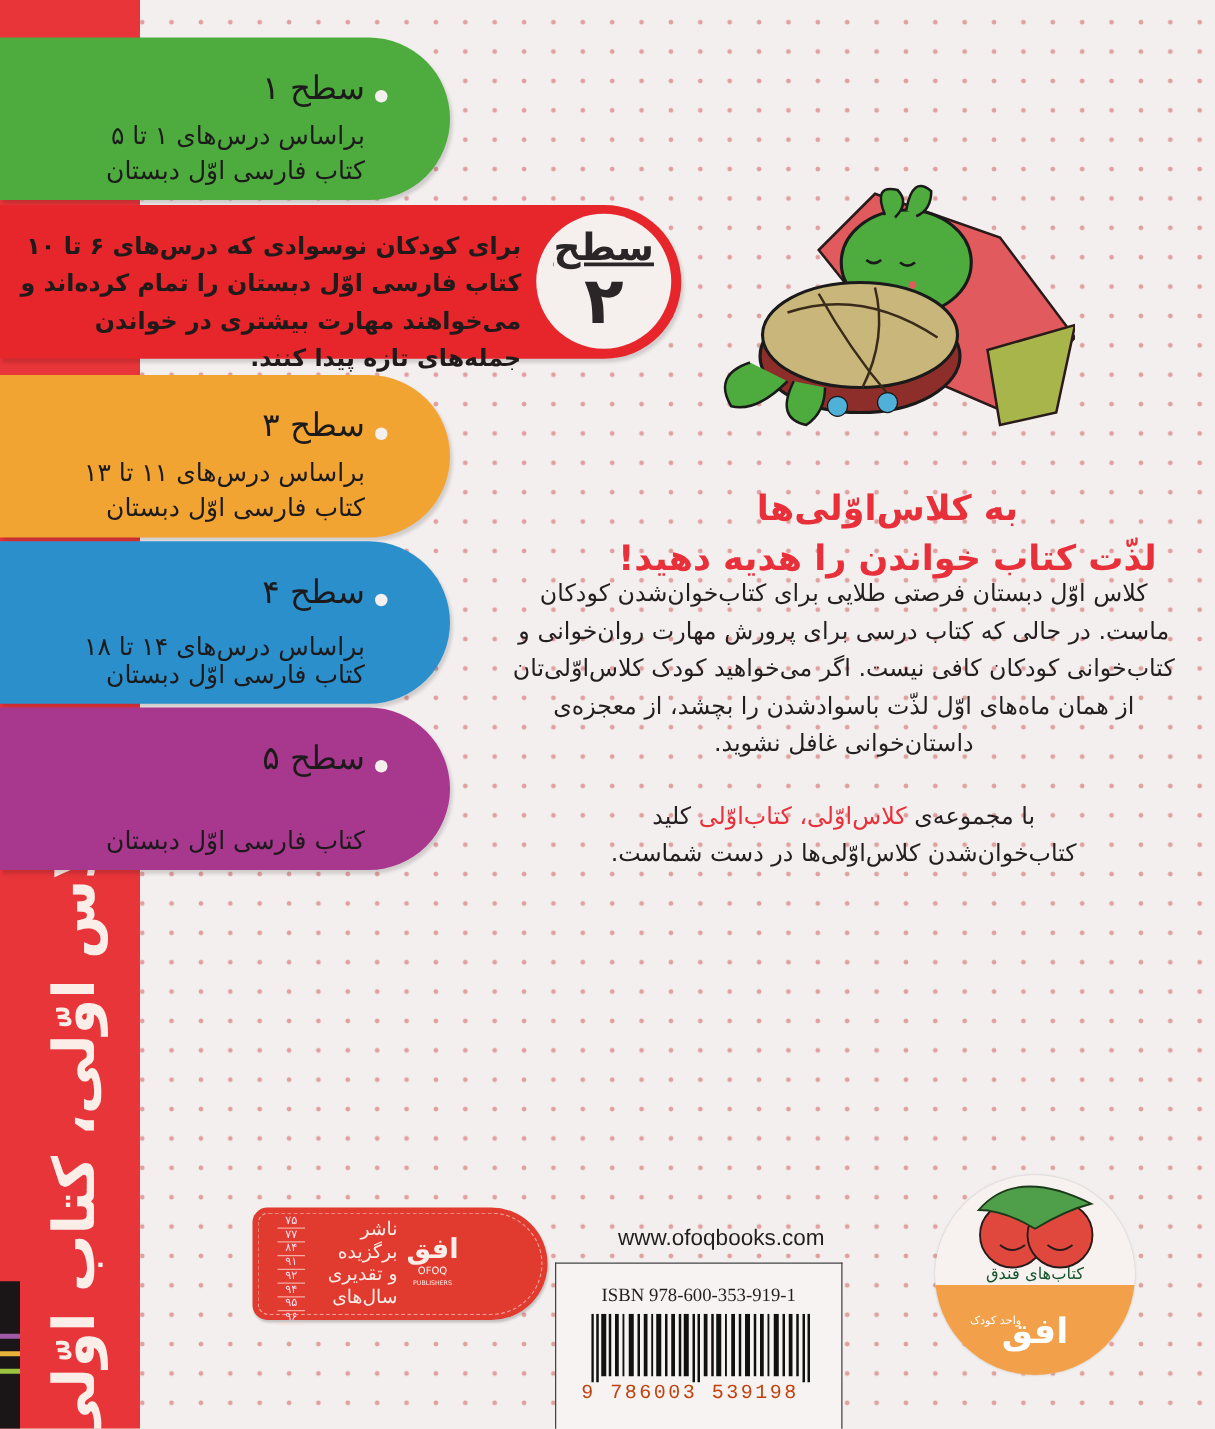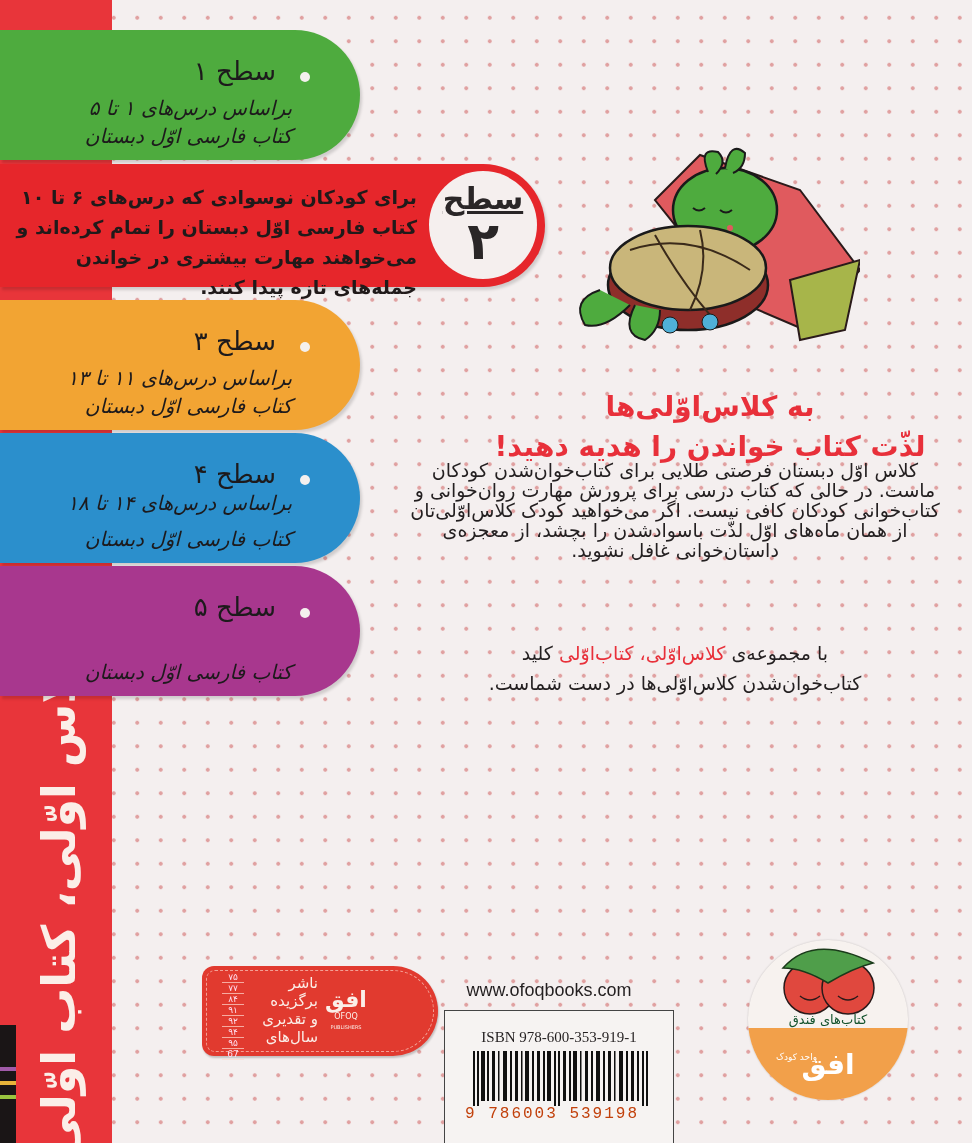--- a/index.html
+++ b/index.html
@@ -13,55 +13,55 @@
   .spine-title { position:absolute; left:14px; top:700px; width:90px; height:400px;
     display:flex; align-items:center; justify-content:center; }
   .spine-title span { writing-mode:vertical-rl; transform:rotate(180deg); color:#fbeee8;
     font-size:46px; font-weight:bold; direction:rtl; white-space:nowrap; letter-spacing:1px; }
   .spine-bar { position:absolute; left:0; top:1025px; width:16px; height:118px; background:#1a1516; }
   .spine-stripe { position:absolute; left:0; width:16px; height:4px; }
 
   .tab { position:absolute; left:0; height:130px; border-radius:0 65px 65px 0;
     box-shadow: 2px 3px 3px rgba(0,0,0,0.15); direction:rtl; }
   .tab .dot { position:absolute; right:50px; top:42px; width:10px; height:10px; background:#f4f0ee; border-radius:50%; }
-  .tab .title { position:absolute; right:84px; top:26px; font-size:26px; color:#1d1a1c; white-space:nowrap; letter-spacing:3px; }
-  .tab .line { position:absolute; right:68px; font-size:20px; color:#1d1a1c; white-space:nowrap;font-style:italic; }
+  .tab .title { position:absolute; right:68px; top:26px; font-size:26px; color:#1d1a1c; white-space:nowrap; letter-spacing:3px; }
+  .tab .line { position:absolute; right:68px; font-size:20px; color:#1d1a1c; white-space:nowrap; }
 
   .tab2 { position:absolute; left:0; top:164px; width:545px; height:123px; background:#e6262b;
     border-radius:0 62px 62px 0; direction:rtl; box-shadow: 2px 3px 3px rgba(0,0,0,0.15); }
   .tab2 .badge { position:absolute; right:8px; top:7px; width:108px; height:108px; border-radius:50%;
     background:#f5efee; display:flex; flex-direction:column; align-items:center; justify-content:center; }
   .tab2 .badge .t { font-size:30px; color:#2a2627; line-height:32px; font-weight:bold;text-decoration:underline; }
   .tab2 .badge .n { font-size:52px; color:#2a2627; line-height:52px; font-weight:bold; }
   .tab2 .desc { position:absolute; right:128px; top:18px; width:420px; font-size:19px; line-height:30px;
     color:#201a1a; font-weight:bold; text-align:right; }
 
   .turtle { position:absolute; left:560px; top:100px; width:300px; height:260px; }
 
   .headline { position:absolute; left:480px; top:387px; width:460px; direction:rtl; text-align:center;
     color:#e8303a; font-size:28px; line-height:40px; font-weight:bold; }
   .body { position:absolute; left:410px; top:460px; width:530px; direction:rtl; text-align:center;
-    color:#231f20; font-size:19px; line-height:20px; }
+    color:#231f20; font-size:19px; line-height:30px; }
   .body2 { position:absolute; left:420px; top:638px; width:510px; direction:rtl; text-align:center;
     color:#231f20; font-size:19px; line-height:30px; }
   .hl { color:#e8303a; }
 
   .pub-badge { position:absolute; left:202px; top:966px; width:200px; height:90px; background:#e13a2f;
     border-radius:12px 45px 45px 12px; box-shadow:1px 2px 2px rgba(0,0,0,0.2);padding-left:36px; }
   .pub-badge::before { content:""; position:absolute; inset:4px; border:1.5px dashed rgba(255,230,220,0.6);
     border-radius:9px 41px 41px 9px; }
   .pub-years { position:absolute; left:20px; top:6px; width:22px; font-size:9px; color:#fde; line-height:10px; text-align:center; }
   .pub-years div { border-bottom:1px solid rgba(255,220,210,0.7); }
   .pub-text { position:absolute; left:48px; top:8px; width:68px; color:#fbeee8; direction:rtl; text-align:right;
     font-size:15px; line-height:18px; }
   .pub-logo { position:absolute; left:122px; top:22px; width:44px; color:#fbeee8; text-align:center; }
   .pub-logo .ar { font-size:22px; font-weight:bold; line-height:24px; }
   .pub-logo .en { font-size:8px; line-height:10px; }
 
-  .website { position:absolute; left:434px; top:980px; width:230px; text-align:center;
+  .website { position:absolute; left:462px; top:980px; width:230px; text-align:center;
     font-family:"Liberation Sans", sans-serif; font-size:18px; color:#231f20; }
   .barcode-box { position:absolute; left:444px; top:1010px; width:228px; height:133px; background:#f6f3f2;
     border:1px solid #444; border-bottom:none; }
   .isbn { position:absolute; left:0; top:18px; width:228px; text-align:center;
     font-family:"Liberation Serif", serif; font-size:15px; color:#231f20; }
   .bars { position:absolute; left:28px; top:40px; width:175px; height:55px; }
   .bar-digits { position:absolute; left:20px; top:94px; width:190px; font-family:"Liberation Mono", monospace;
     font-size:16px; letter-spacing:2px; color:#c2410c; }
 
   .brand-logo { position:absolute; left:748px; top:940px; width:160px; height:160px; border-radius:50%;
@@ -107,21 +107,21 @@
 <div class="tab" style="top:300px;width:360px;background:#f2a433;">
   <div class="dot"></div>
   <div class="title">سطح ۳</div>
   <div class="line" style="top:66px">براساس درس‌های ۱۱ تا ۱۳</div>
   <div class="line" style="top:94px">کتاب فارسی اوّل دبستان</div>
 </div>
 
 <div class="tab" style="top:433px;width:360px;background:#2b8fcc;">
   <div class="dot"></div>
   <div class="title">سطح ۴</div>
-  <div class="line" style="top:58px">براساس درس‌های ۱۴ تا ۱۸</div>
+  <div class="line" style="top:72px">براساس درس‌های ۱۴ تا ۱۸</div>
   <div class="line" style="top:94px">کتاب فارسی اوّل دبستان</div>
 </div>
 
 <div class="tab" style="top:566px;width:360px;background:#a8378e;">
   <div class="dot"></div>
   <div class="title">سطح ۵</div>
   <div class="line" style="top:94px">کتاب فارسی اوّل دبستان</div>
 </div>
 
 <svg class="turtle" viewBox="0 0 300 260">
@@ -161,21 +161,21 @@
 
 <div class="pub-badge">
   <div class="pub-years">
     <div>۷۵</div>
     <div>۷۷</div>
     <div>۸۴</div>
     <div>۹۱</div>
     <div>۹۲</div>
     <div>۹۴</div>
     <div>۹۵</div>
-    <div>67</div>
+    <div>۹۶</div>
   </div>
   <div class="pub-text">
     <div>ناشر</div>
     <div>برگزیده</div>
     <div>و تقدیری</div>
     <div>سال‌های</div>
   </div>
   <div class="pub-logo">
     <div class="ar">افق</div>
     <div class="en">OFOQ</div>

